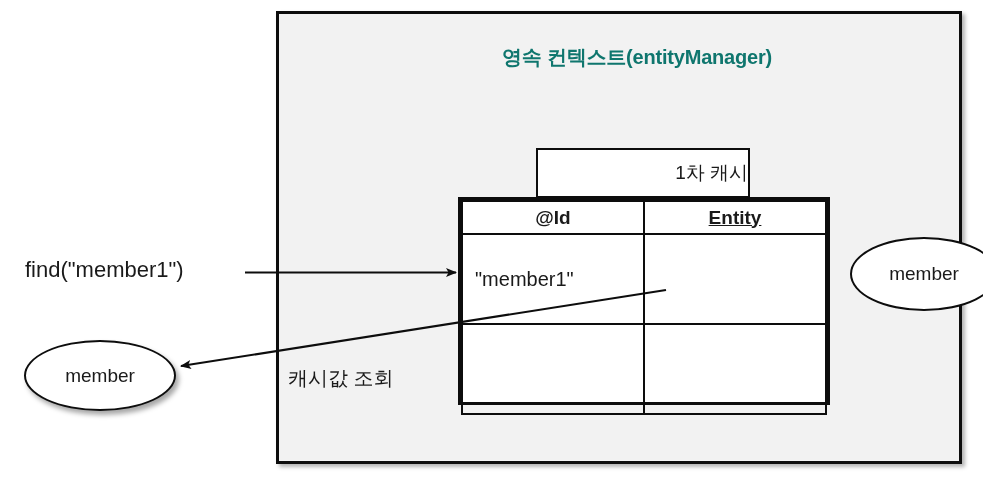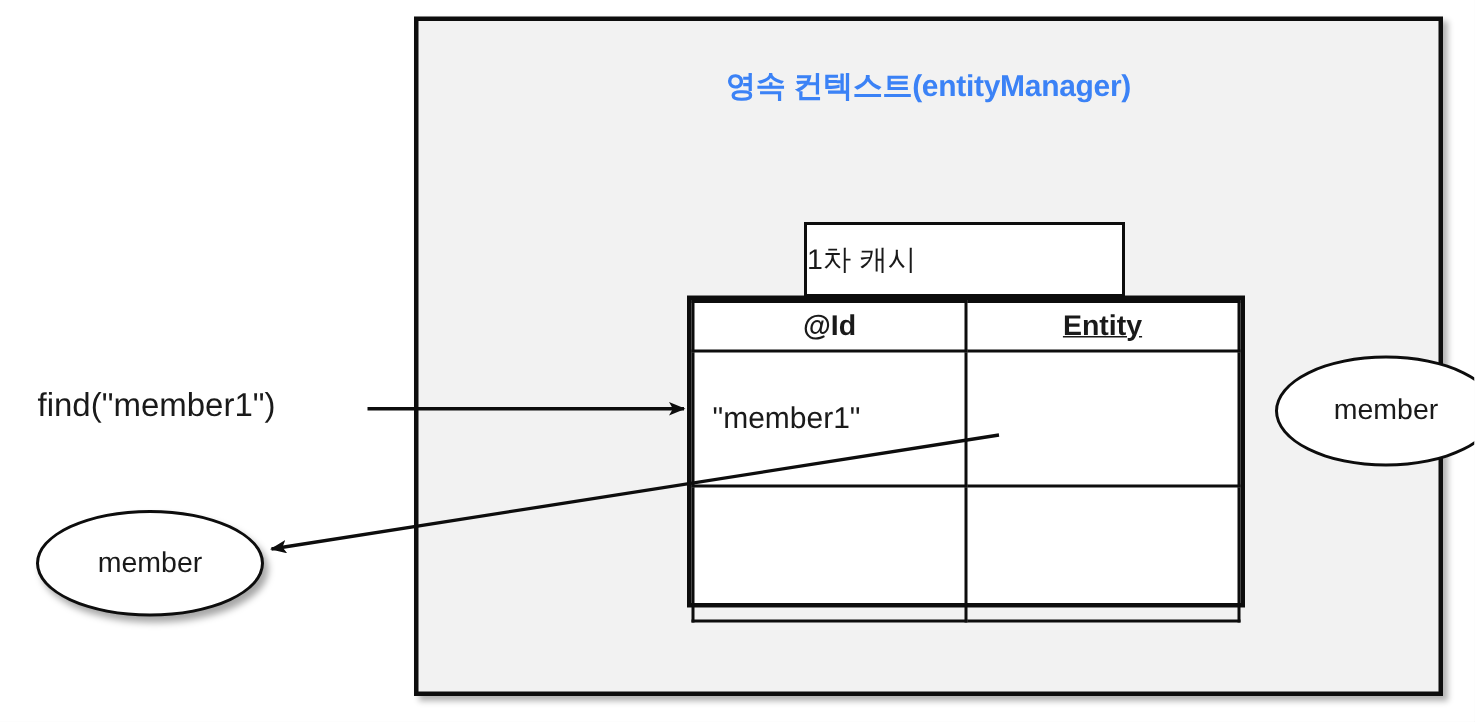--- a/index.html
+++ b/index.html
@@ -32,38 +32,39 @@
   }
 
   #context-title {
     position: absolute;
     left: 276px;
     top: 44px;
     width: 686px;
     text-align: center;
     font-size: 20px;
     font-weight: bold;
-    color: #3b82f6;
+    color: #0f766e;
     letter-spacing: -0.2px;
     white-space: nowrap;
+    padding-left: 18px;
   }
 
   
   #cache-tab {
     position: absolute;
     left: 536px;
     top: 148px;
     width: 214px;
     height: 50px;
     background: #ffffff;
     border: 2px solid #0d0d0d;
     box-sizing: border-box;
     display: flex;
     align-items: center;
-    justify-content: flex-start;
+    justify-content: flex-end;
     font-size: 19px;
     color: #1a1a1a;
     z-index: 3;
   }
 
   
   #cache-table {
     position: absolute;
     left: 458px;
     top: 197px;
@@ -195,20 +196,21 @@
         <tr class="body-row">
           <td class="col-id"></td>
           <td class="col-ent"></td>
         </tr>
       </tbody>
     </table>
   </div>
 
   <div id="find-label">find("member1")</div>
 
+  <div id="cache-lookup-label">캐시값 조회</div>
 
   <div class="entity-ellipse" id="detached-entity-ellipse">
     <span>member</span>
   </div>
 
   <svg id="arrow-layer" viewBox="0 0 983 481" xmlns="http://www.w3.org/2000/svg">
     <defs>
       <marker id="arrowhead" markerWidth="11" markerHeight="9" refX="10" refY="4.5" orient="auto" markerUnits="userSpaceOnUse">
         <path d="M0,0 L11,4.5 L0,9 L2.6,4.5 Z" fill="#0d0d0d"></path>
       </marker>

